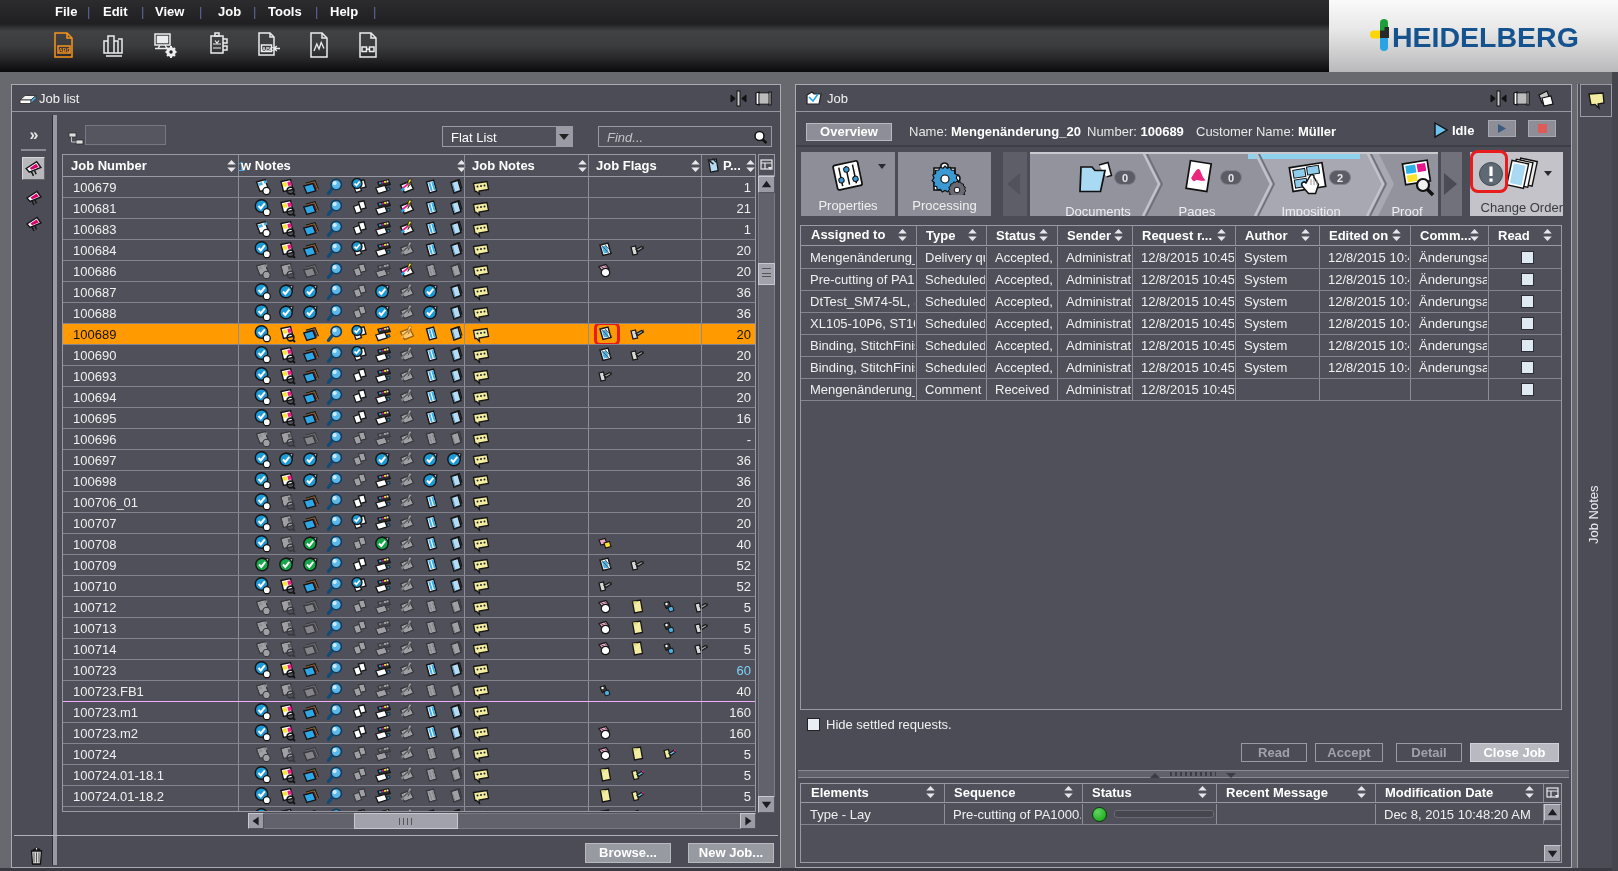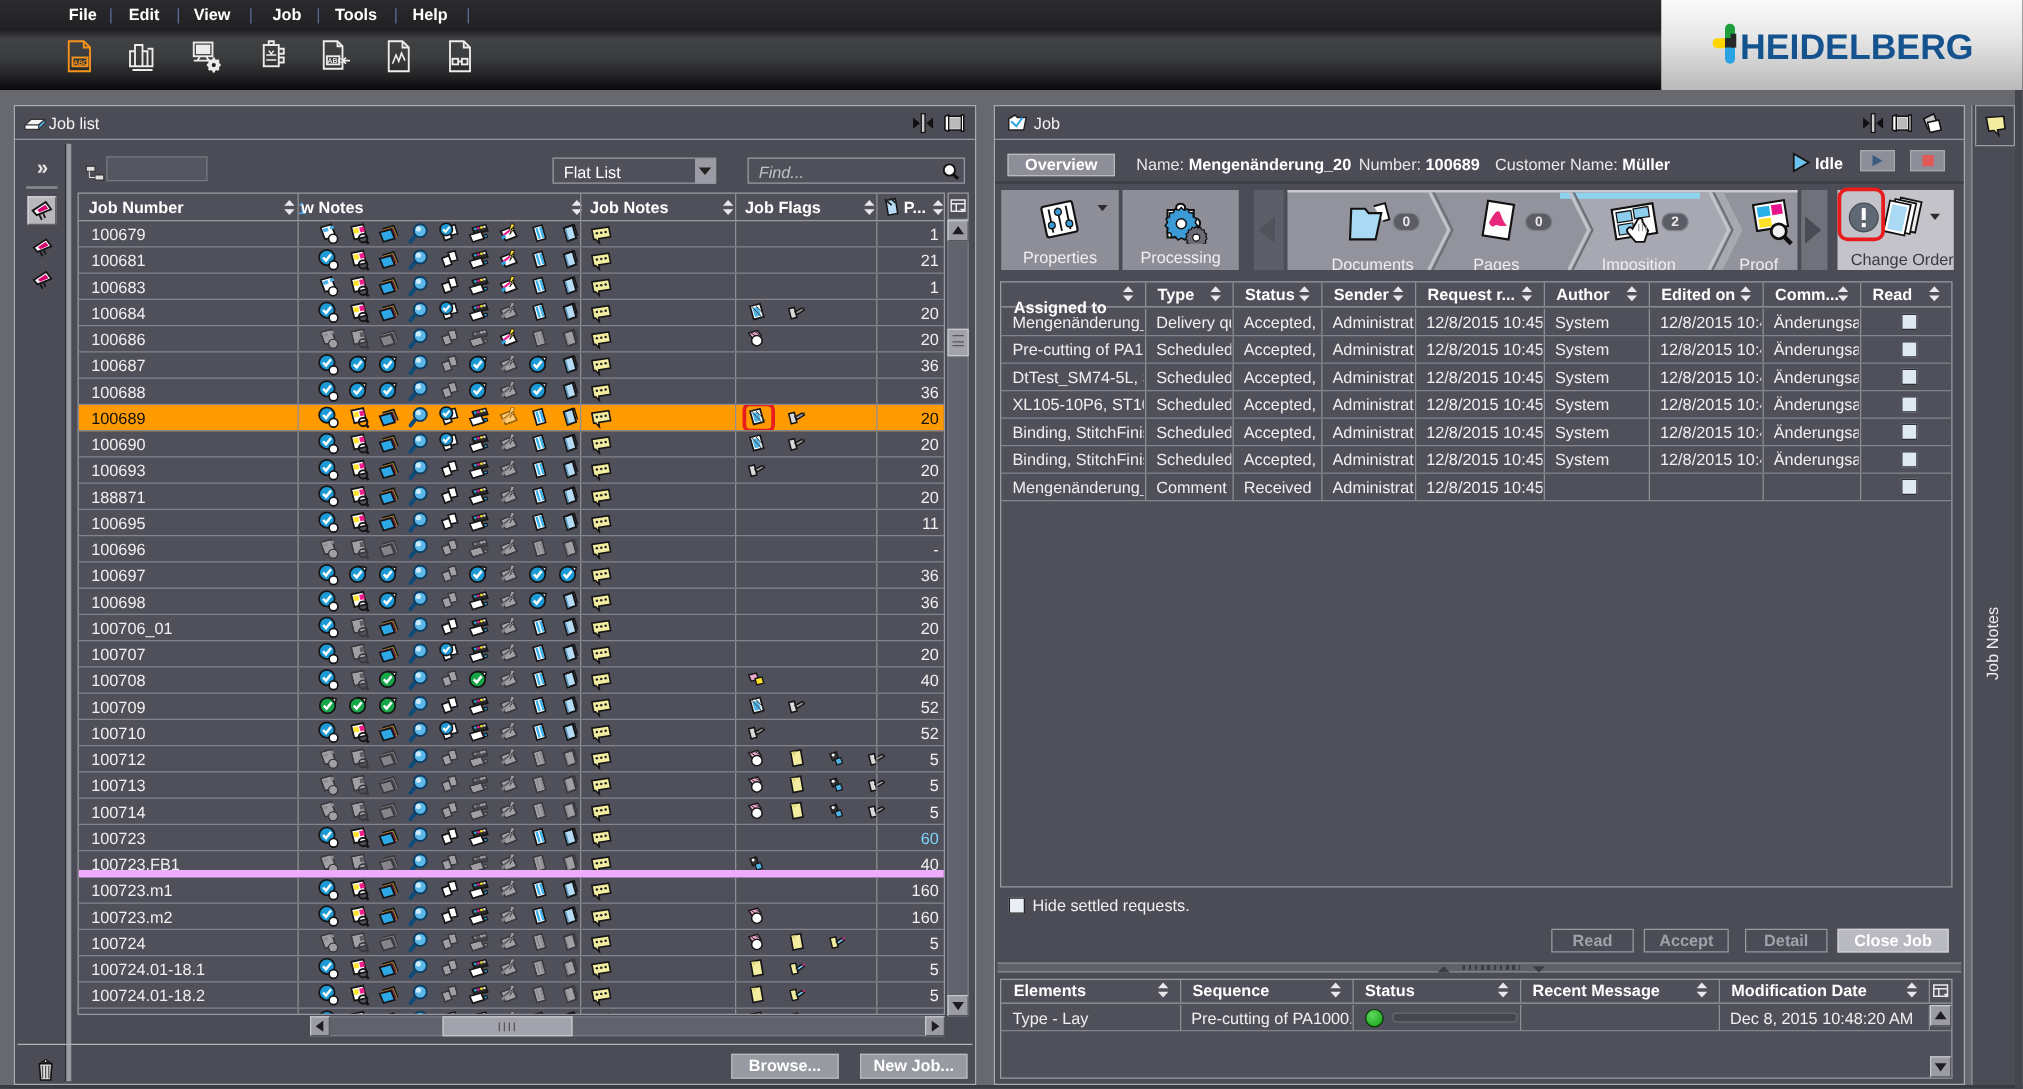--- a/index.html
+++ b/index.html
@@ -728,21 +728,21 @@
           <use href="#f-pen"></use>
         </svg>
 <span class="abs" style="right:6px;top:3px;color:#f0f0f0;font-size:13px">20</span>
 <div class="gridv" style="left:175px"></div>
 <div class="gridv" style="left:401px"></div>
 <div class="gridv" style="left:525px"></div>
 <div class="gridv" style="left:638px"></div>
 
 </div>
 <div class="abs" style="left:0;top:232px;width:694px;height:21px;border-bottom:1px solid #84848e;overflow:hidden">
-<span class="abs" style="left:10px;top:3px;color:#f0f0f0;font-size:13px">188871</span>
+<span class="abs" style="left:10px;top:3px;color:#f0f0f0;font-size:13px">100694</span>
 <svg style="position:absolute;left:191px;top:1px" width="18" height="18" viewBox="0 0 18 18">
           <use href="#i-handck"></use>
         </svg>
 <svg style="position:absolute;left:215px;top:1px" width="18" height="18" viewBox="0 0 18 18">
           <use href="#i-cmyk"></use>
         </svg>
 <svg style="position:absolute;left:239px;top:1px" width="18" height="18" viewBox="0 0 18 18">
           <use href="#i-stack"></use>
         </svg>
 <svg style="position:absolute;left:263px;top:1px" width="18" height="18" viewBox="0 0 18 18">
@@ -798,21 +798,21 @@
         </svg>
 <svg style="position:absolute;left:359px;top:1px" width="18" height="18" viewBox="0 0 18 18">
           <use href="#i-plates"></use>
         </svg>
 <svg style="position:absolute;left:383px;top:1px" width="18" height="18" viewBox="0 0 18 18">
           <use href="#i-book"></use>
         </svg>
 <svg style="position:absolute;left:408px;top:3px" width="20" height="16" viewBox="0 0 20 16">
           <use href="#i-note"></use>
         </svg>
-<span class="abs" style="right:6px;top:3px;color:#f0f0f0;font-size:13px">11</span>
+<span class="abs" style="right:6px;top:3px;color:#f0f0f0;font-size:13px">16</span>
 <div class="gridv" style="left:175px"></div>
 <div class="gridv" style="left:401px"></div>
 <div class="gridv" style="left:525px"></div>
 <div class="gridv" style="left:638px"></div>
 
 </div>
 <div class="abs" style="left:0;top:274px;width:694px;height:21px;border-bottom:1px solid #84848e;overflow:hidden">
 <span class="abs" style="left:10px;top:3px;color:#f0f0f0;font-size:13px">100696</span>
 <svg class="g" style="position:absolute;left:191px;top:1px" width="18" height="18" viewBox="0 0 18 18">
           <use href="#i-hand"></use>
@@ -1321,21 +1321,21 @@
 <svg style="position:absolute;left:408px;top:3px" width="20" height="16" viewBox="0 0 20 16">
           <use href="#i-note"></use>
         </svg>
 <span class="abs" style="right:6px;top:3px;color:#7dd3fc;font-size:13px">60</span>
 <div class="gridv" style="left:175px"></div>
 <div class="gridv" style="left:401px"></div>
 <div class="gridv" style="left:525px"></div>
 <div class="gridv" style="left:638px"></div>
 
 </div>
-<div class="abs" style="left:0;top:526px;width:694px;height:21px;border-bottom:6px solid #f0abfc;overflow:hidden">
+<div class="abs" style="left:0;top:526px;width:694px;height:21px;border-bottom:1px solid #f0abfc;overflow:hidden">
 <span class="abs" style="left:10px;top:3px;color:#f0f0f0;font-size:13px">100723.FB1</span>
 <svg class="g" style="position:absolute;left:191px;top:1px" width="18" height="18" viewBox="0 0 18 18">
           <use href="#i-hand"></use>
         </svg>
 <svg class="g" style="position:absolute;left:215px;top:1px" width="18" height="18" viewBox="0 0 18 18">
           <use href="#i-cmyk"></use>
         </svg>
 <svg class="g" style="position:absolute;left:239px;top:1px" width="18" height="18" viewBox="0 0 18 18">
           <use href="#i-stack"></use>
         </svg>
@@ -1818,21 +1818,21 @@
             <rect x="9.5" y="9.5" width="12" height="20" fill="#a9d9f3"></rect>
           </g>
         </svg>
         <div class="abs" style="left:74px;top:19px;border-left:4px solid transparent;border-right:4px solid transparent;border-top:5px solid #2a2a30"></div>
         <div class="abs" style="left:0;right:0;top:48px;text-align:right;color:#3a3a42;font-size:13px">Change Order</div>
         <div class="abs" style="left:0px;top:-2px;width:38px;height:43px;border:3px solid #e81c1c;border-radius:8px"></div>
       </div>
 </div>
 <div class="abs" style="left:4px;top:140px;width:762px;height:485px;background:#50505a;border:1px solid #9a9aa4">
 <div class="abs" style="left:0;top:0;width:760px;height:20px;border-bottom:1px solid #9a9aa4">
-<span class="hdrtxt abs" style="left:10px;top:12px">Assigned to</span>
+<span class="hdrtxt abs" style="left:10px;top:1px">Assigned to</span>
 <svg class="sortarr" style="left:96px;top:2px" width="11" height="15" viewBox="0 0 11 15">
           <path d="M5.5,1 L10,6 H1 Z" fill="#e8e8ec"></path>
           <path d="M5.5,14 L10,9 H1 Z" fill="#e8e8ec"></path>
         </svg>
 <span class="hdrtxt abs" style="left:125px;top:2px">Type</span>
 <svg class="sortarr" style="left:166px;top:2px" width="11" height="15" viewBox="0 0 11 15">
           <path d="M5.5,1 L10,6 H1 Z" fill="#e8e8ec"></path>
           <path d="M5.5,14 L10,9 H1 Z" fill="#e8e8ec"></path>
         </svg>
 <div class="gridv" style="left:115px"></div>

